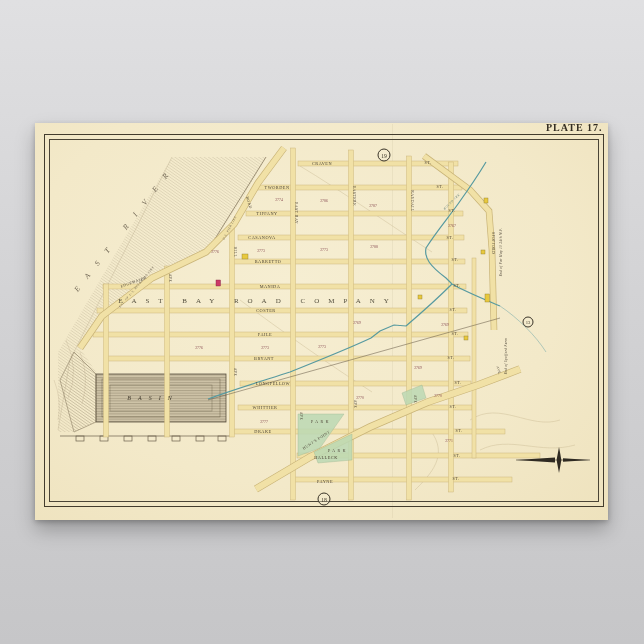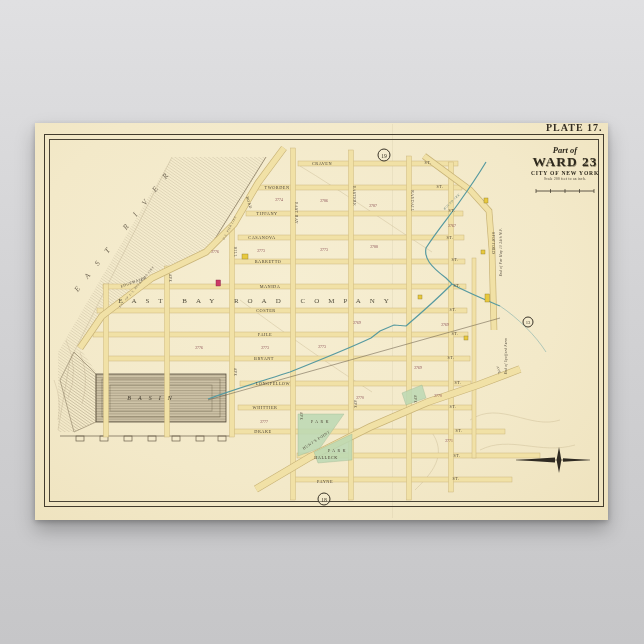--- a/index.html
+++ b/index.html
@@ -223,27 +223,13 @@
       <div class="num" style="left: 438px; top: 397px; transform: translate(-50%, -50%) rotate(0deg);">2770</div>
       <div class="num" style="left: 264px; top: 423px; transform: translate(-50%, -50%) rotate(0deg);">2777</div>
       <div class="num" style="left: 449px; top: 442px; transform: translate(-50%, -50%) rotate(0deg);">2771</div>
       <div class="circ" style="left: 384px; top: 155px; width: 11px; height: 11px; font-size: 5.72px;">19</div>
       <div class="circ" style="left: 324px; top: 499px; width: 11px; height: 11px; font-size: 5.72px;">18</div>
       <div class="circ" style="left: 528px; top: 322px; width: 9px; height: 9px; font-size: 4.68px;">13</div>
     </div>
 
   <div class="plate">PLATE 17.</div>
 
-  <div class="title-block">
-    <div class="t1">Part of</div>
-    <div class="t2">WARD 23</div>
-    <div class="t3">CITY OF NEW YORK</div>
-    <div class="t4">Scale 200 feet to an inch.</div>
-    <svg width="70" height="8" viewBox="0 0 70 8" style="margin-top:1px;">
-      <line x1="6" y1="3" x2="64" y2="3" stroke="#3a3428" stroke-width="0.8"></line>
-      <line x1="6" y1="1" x2="6" y2="5" stroke="#3a3428" stroke-width="0.7"></line>
-      <line x1="20.5" y1="1" x2="20.5" y2="5" stroke="#3a3428" stroke-width="0.7"></line>
-      <line x1="35" y1="1" x2="35" y2="5" stroke="#3a3428" stroke-width="0.7"></line>
-      <line x1="49.5" y1="1" x2="49.5" y2="5" stroke="#3a3428" stroke-width="0.7"></line>
-      <line x1="64" y1="1" x2="64" y2="5" stroke="#3a3428" stroke-width="0.7"></line>
-    </svg>
-  </div>
 </div>
 
 </body></html>

